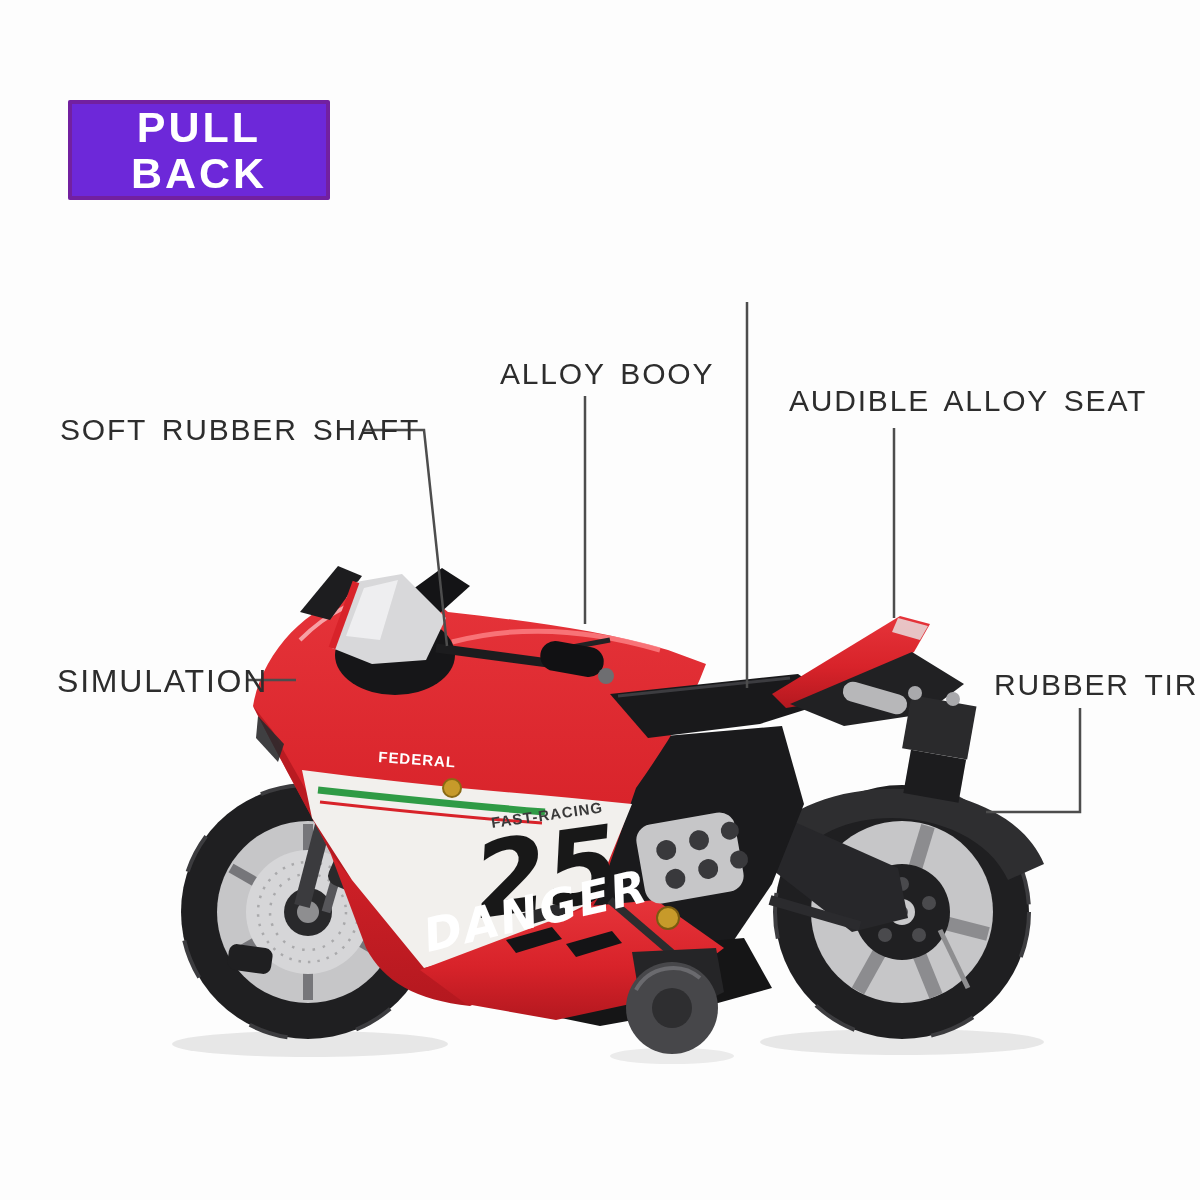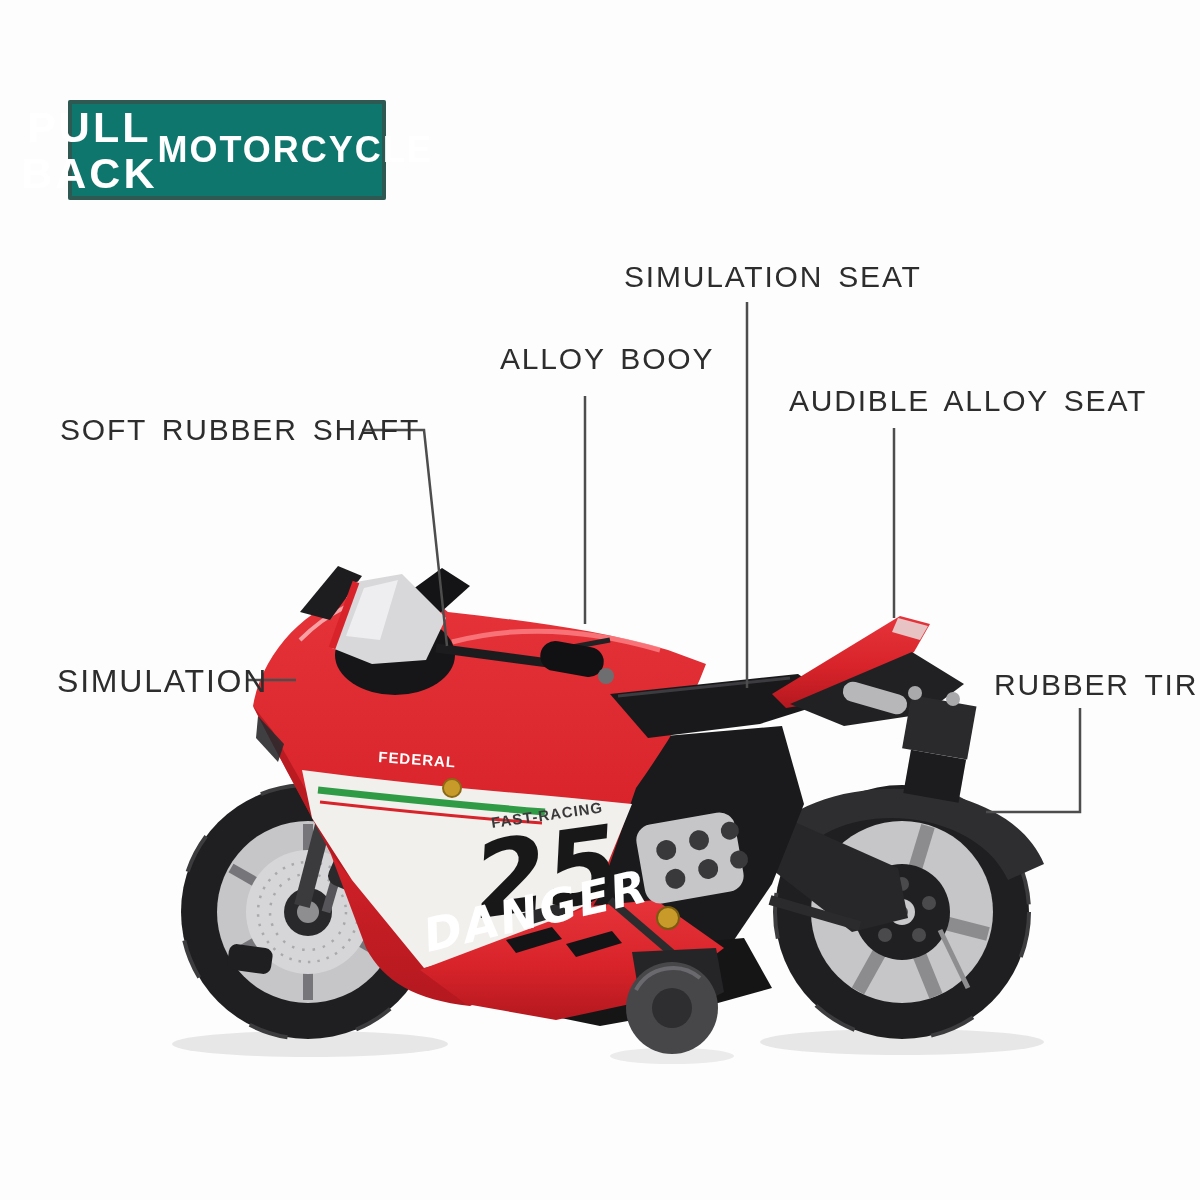--- a/index.html
+++ b/index.html
@@ -5,35 +5,35 @@
   html,body{margin:0;padding:0;}
   body{
     width:1200px;height:1200px;position:relative;overflow:hidden;
     background:#fdfdfd;
     font-family:"Liberation Sans",sans-serif;
   }
   .stage{position:absolute;inset:0;width:1200px;height:1200px;}
   svg.scene{position:absolute;inset:0;}
 
   .badge{
-    position:absolute;left:68px;top:100px;width:318px;height:100px;
-    background:#0f766e;
+    position:absolute;left:68px;top:100px;width:262px;height:100px;
+    background:#6d28d9;
     box-shadow:inset 0 0 0 4px rgba(130,16,16,.28);
-    display:flex;flex-direction:row;align-items:center;justify-content:center;
+    display:flex;flex-direction:column;align-items:center;justify-content:center;
     color:#ffffff;text-align:center;border-radius:2px;
   }
   .badge .l1{font-size:43px;font-weight:bold;letter-spacing:3px;line-height:46px;}
   .badge .l2{font-size:36px;font-weight:bold;letter-spacing:2px;line-height:40px;}
 
   .callout{
     position:absolute;color:#2d2d2d;font-size:30px;font-weight:500;
     letter-spacing:1.8px;word-spacing:5px;white-space:nowrap;
   }
   #co-simulation-seat{left:624px;top:260px;}
-  #co-alloy-body{left:500px;top:342px;}
+  #co-alloy-body{left:500px;top:357px;}
   #co-audible-back-seat{left:789px;top:384px;}
   #co-soft-plastic-shaft{left:60px;top:413px;}
   #co-headlights{left:57px;top:663px;font-size:32px;}
   #co-rubber-tires{left:994px;top:668px;}
 </style>
 </head>
 <body>
 
 <div class="stage">
 
@@ -198,22 +198,20 @@
       <line x1="585" y1="396" x2="585" y2="624"></line>
       <line x1="894" y1="428" x2="894" y2="618"></line>
       <polyline points="362,430 424,430 447,646"></polyline>
       <line x1="246" y1="680" x2="296" y2="680"></line>
       <polyline points="1080,708 1080,812 986,812"></polyline>
     </g>
   </svg>
 
   <div class="badge">
     <div class="l1">PULL BACK</div>
-    <div class="l2">MOTORCYCLE</div>
   </div>
 
-  <div class="callout" id="co-simulation-seat">SIMULATION SEAT</div>
   <div class="callout" id="co-alloy-body">ALLOY BOOY</div>
   <div class="callout" id="co-audible-back-seat">AUDIBLE ALLOY SEAT</div>
   <div class="callout" id="co-soft-plastic-shaft">SOFT RUBBER SHAFT</div>
   <div class="callout" id="co-headlights">SIMULATION</div>
   <div class="callout" id="co-rubber-tires">RUBBER TIRES</div>
 </div>
 
 </body></html>

